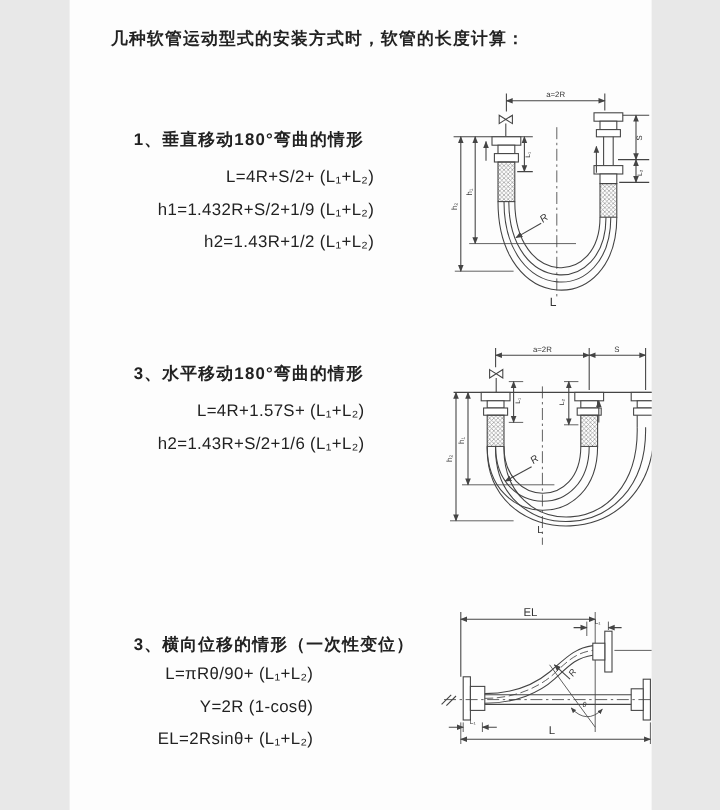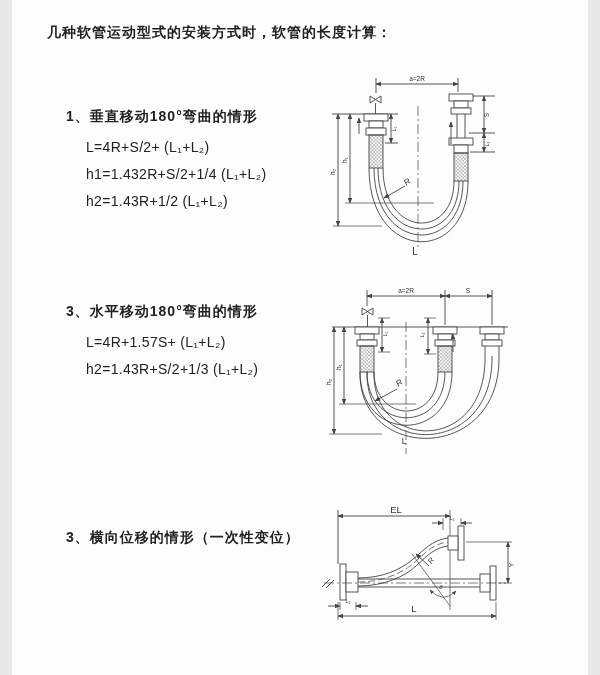--- a/index.html
+++ b/index.html
@@ -1,43 +1,43 @@
 <!DOCTYPE html>
 <html><head>
 <meta charset="utf-8">
 <style>
   html,body { margin:0; padding:0; background:#e8e8e8; }
   .page {
-    position:relative; width:576px; height:675px; margin:0 auto;
+    position:relative; width:485px; height:675px; margin:0 auto;
     background:#fdfdfd; overflow:hidden;
     font-family:"Liberation Sans", sans-serif; color:#222;
   }
   .title {
     position:absolute; left:35px; top:24px;
     font-size:14px; font-weight:600; letter-spacing:1px;
   }
   .heading {
     position:absolute; font-size:14px; font-weight:600; letter-spacing:1px;text-align:center;
   }
   .formulas { position:absolute; font-size:14px; letter-spacing:0.3px; }
-  .formula { height:27px; line-height:27px; white-space:pre; }
+  .formula { height:27px; line-height:27px; white-space:pre;text-align:right; }
   .diag { position:absolute; }
   svg text { font-family:"Liberation Sans", sans-serif; fill:#333; }
 </style>
 </head>
 <body>
 
 <div class="page">
 
   <div class="title">几种软管运动型式的安装方式时，软管的长度计算：</div>
 
   <div class="heading" style="left:54px;top:108px">1、垂直移动180°弯曲的情形</div>
   <div class="formulas" style="left:74px;top:134px">
     <div class="formula">L=4R+S/2+ (L₁+L₂)</div>
-    <div class="formula">h1=1.432R+S/2+1/4 (L₁+L₂)</div>
+    <div class="formula">h1=1.432R+S/2+1/9 (L₁+L₂)</div>
     <div class="formula">h2=1.43R+1/2 (L₁+L₂)</div>
   </div>
 
   <svg class="diag" style="left:306px;top:68px" width="288" height="196" viewBox="0 0 288 196">
     <defs>
       <pattern id="xh1" width="3.5" height="3.5" patternUnits="userSpaceOnUse">
         <path d="M0,3.5 L3.5,0 M0,0 L3.5,3.5" stroke="#8a8a8a" stroke-width="0.5"></path>
       </pattern>
       <marker id="ar1" viewBox="0 0 10 10" refX="9" refY="5" markerWidth="6.5" markerHeight="6.5" orient="auto-start-reverse">
         <path d="M0,1 L10,5 L0,9 Z" fill="#444"></path>
@@ -90,21 +90,21 @@
       <text x="29" y="92" transform="rotate(-90 29 92)">h₁</text>
       <text x="17" y="104" transform="rotate(-90 17 104)">h₂</text>
       <text x="91" y="116" transform="rotate(-38 91 116)" font-size="8.5" font-style="italic">R</text>
       <text x="97" y="187" font-size="10">L</text>
     </g>
   </svg>
 
   <div class="heading" style="left:54px;top:303px">3、水平移动180°弯曲的情形</div>
   <div class="formulas" style="left:74px;top:329px">
     <div class="formula">L=4R+1.57S+ (L₁+L₂)</div>
-    <div class="formula">h2=1.43R+S/2+1/3 (L₁+L₂)</div>
+    <div class="formula">h2=1.43R+S/2+1/6 (L₁+L₂)</div>
   </div>
 
   <svg class="diag" style="left:308px;top:282px" width="288" height="192" viewBox="0 0 288 192">
     <defs>
       <pattern id="xh2" width="3.5" height="3.5" patternUnits="userSpaceOnUse">
         <path d="M0,3.5 L3.5,0 M0,0 L3.5,3.5" stroke="#8a8a8a" stroke-width="0.5"></path>
       </pattern>
       <marker id="ar2" viewBox="0 0 10 10" refX="9" refY="5" markerWidth="6.5" markerHeight="6.5" orient="auto-start-reverse">
         <path d="M0,1 L10,5 L0,9 Z" fill="#444"></path>
       </marker>
@@ -157,20 +157,25 @@
       <text x="67" y="52" transform="rotate(-90 67 52)" font-size="5.5">L₁</text>
       <text x="104" y="53" transform="rotate(-90 104 53)" font-size="5.5">L₂</text>
       <text x="21" y="85" transform="rotate(-90 21 85)">h₁</text>
       <text x="11" y="100" transform="rotate(-90 11 100)">h₂</text>
       <text x="81" y="103" transform="rotate(-38 81 103)" font-size="8.5" font-style="italic">R</text>
       <text x="84" y="162" font-size="8.5">L</text>
     </g>
   </svg>
 
   <div class="heading" style="left:54px;top:529px">3、横向位移的情形（一次性变位）</div>
+  <div class="formulas" style="left:74px;top:548px">
+    <div class="formula">L=πRθ/90+ (L₁+L₂)</div>
+    <div class="formula">Y=2R (1-cosθ)</div>
+    <div class="formula">EL=2Rsinθ+ (L₁+L₂)</div>
+  </div>
 
   <svg class="diag" style="left:298px;top:498px" width="302" height="148" viewBox="0 0 302 148">
     <defs>
       <marker id="ar3" viewBox="0 0 10 10" refX="9" refY="5" markerWidth="6.5" markerHeight="6.5" orient="auto-start-reverse">
         <path d="M0,1 L10,5 L0,9 Z" fill="#444"></path>
       </marker>
     </defs>
     <g stroke="#444" stroke-width="0.9" fill="none">
       <line x1="28" y1="12" x2="28" y2="66"></line>
       <line x1="140" y1="12" x2="140" y2="112" stroke-width="0.7"></line>

